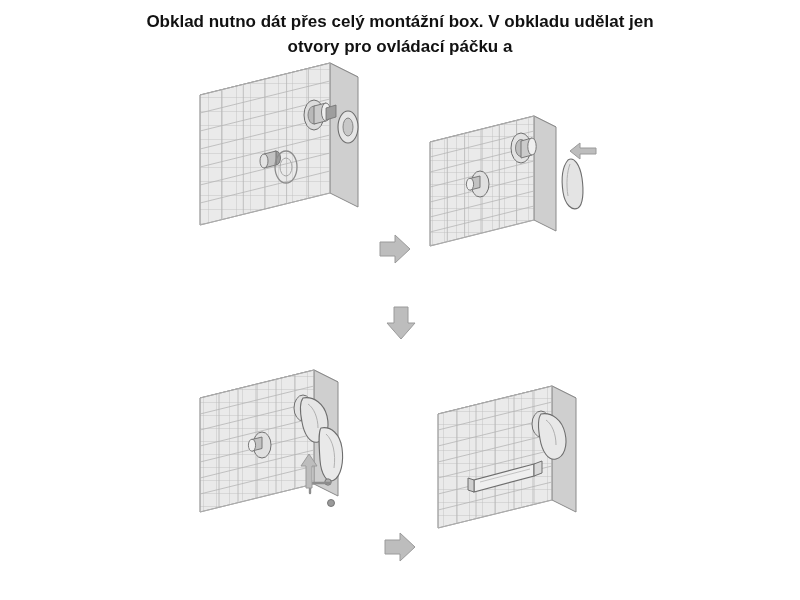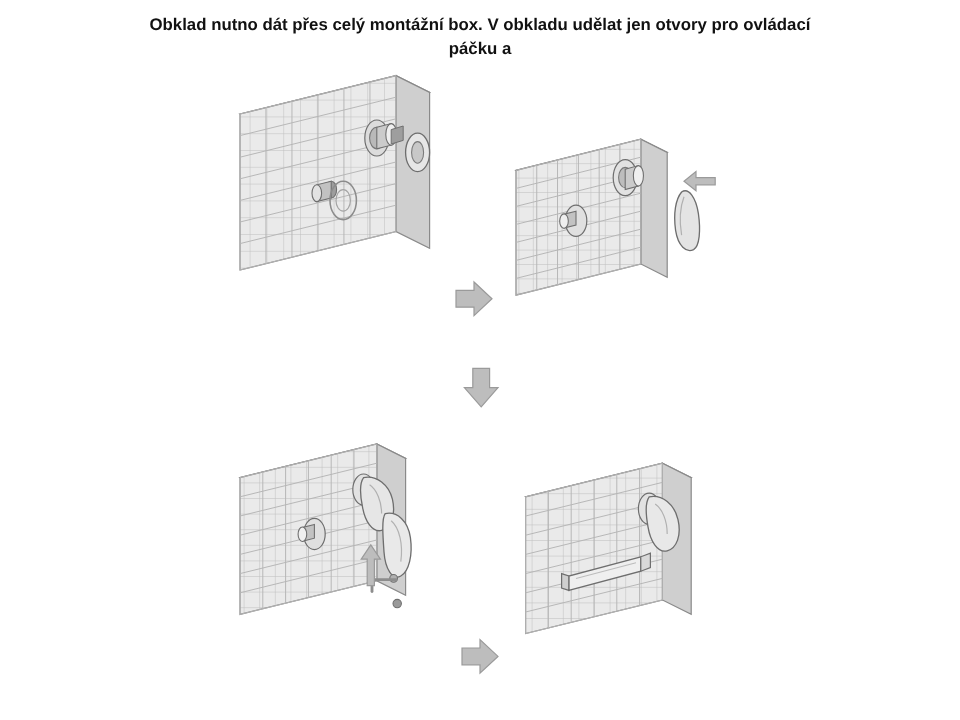--- a/index.html
+++ b/index.html
@@ -20,21 +20,21 @@
     width: 800px;
     height: 600px;
     background: #ffffff;
   }
   .caption {
     position: absolute;
     left: 120px;
     top: 10px;
     width: 560px;
     text-align: center;
-    font-size: 14px;
+    font-size: 17px;
     font-weight: bold;
     line-height: 1.45;
     color: #111111;
   }
   .step {
     position: absolute;
   }
   .arrow {
     position: absolute;
   }

